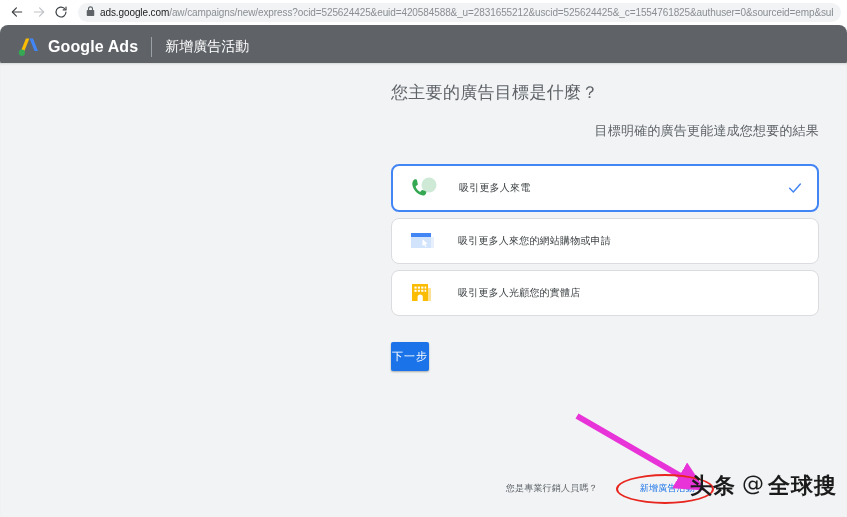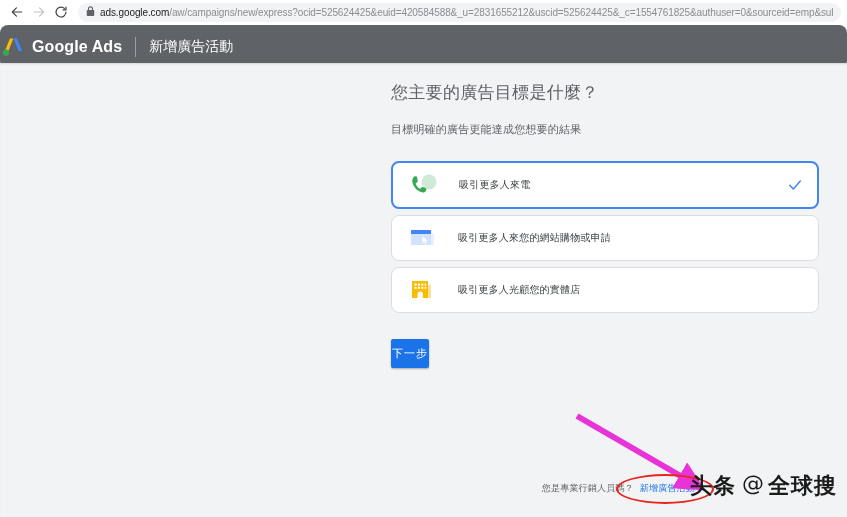--- a/index.html
+++ b/index.html
@@ -73,21 +73,21 @@
 
   
   .app-header {
     position: absolute;
     top: 25px; left: 0;
     width: 847px;
     height: 44px;
     background: #5f6368;
     display: flex;
     align-items: center;
-    padding-left: 2px;
+    padding-left: 18px;
     box-sizing: border-box;
     border-radius: 8px;
   }
   .ads-logo {
     width: 22px;
     height: 20px;
     flex: 0 0 auto;
     margin-right: 8px;
   }
   .brand {
@@ -126,24 +126,25 @@
     width: 428px;
   }
   .page-title {
     font-size: 17px;
     color: #5f6368;
     margin: 0;
     font-weight: normal;
     letter-spacing: 0.3px;
   }
   .page-subtitle {
-    font-size: 11px;
+    font-size: 13px;
     color: #5f6368;
     margin: 18px 0 0 0;
     letter-spacing: 0.2px;
+    text-align: right;
   }
 
   
   .cards {
     margin-top: 24px;
     width: 428px;
   }
   .card {
     position: relative;
     display: flex;
@@ -199,20 +200,21 @@
   }
 
   
   .footer-row {
     position: absolute;
     right: 152px;
     bottom: 24px;
     display: flex;
     align-items: baseline;
     white-space: nowrap;
+    gap: 36px;
   }
   .footer-question {
     font-size: 9px;
     color: #5f6368;
     letter-spacing: 0.2px;
   }
   .footer-link {
     font-size: 9px;
     color: #1a73e8;
     margin-left: 6px;

